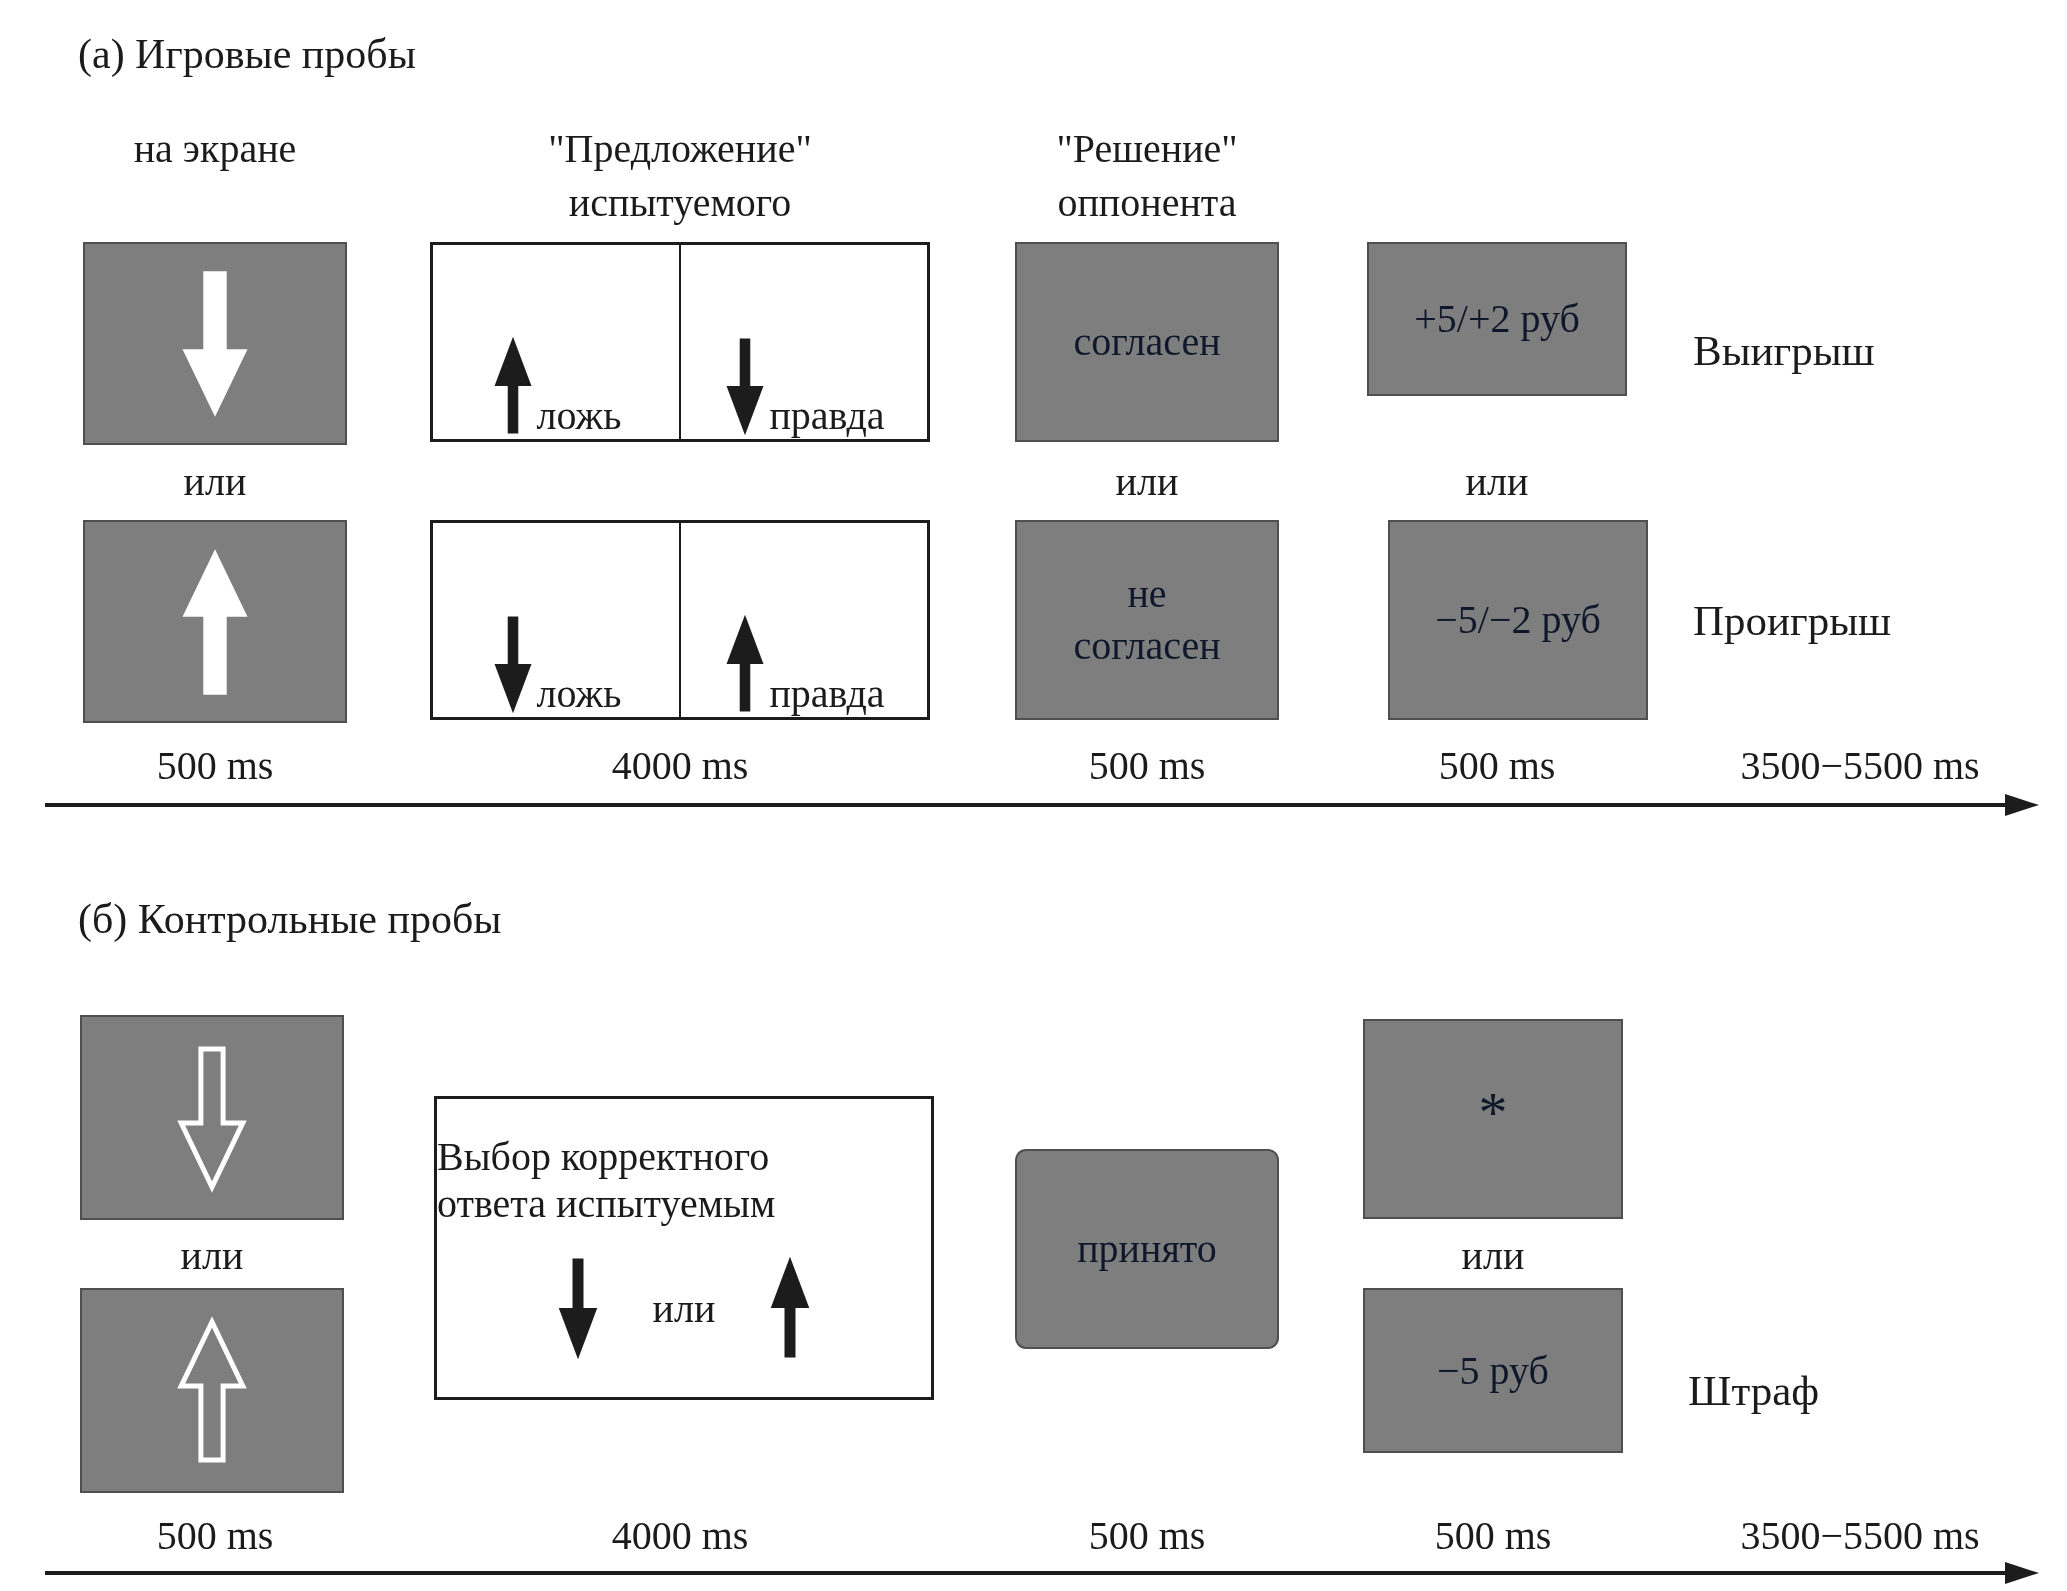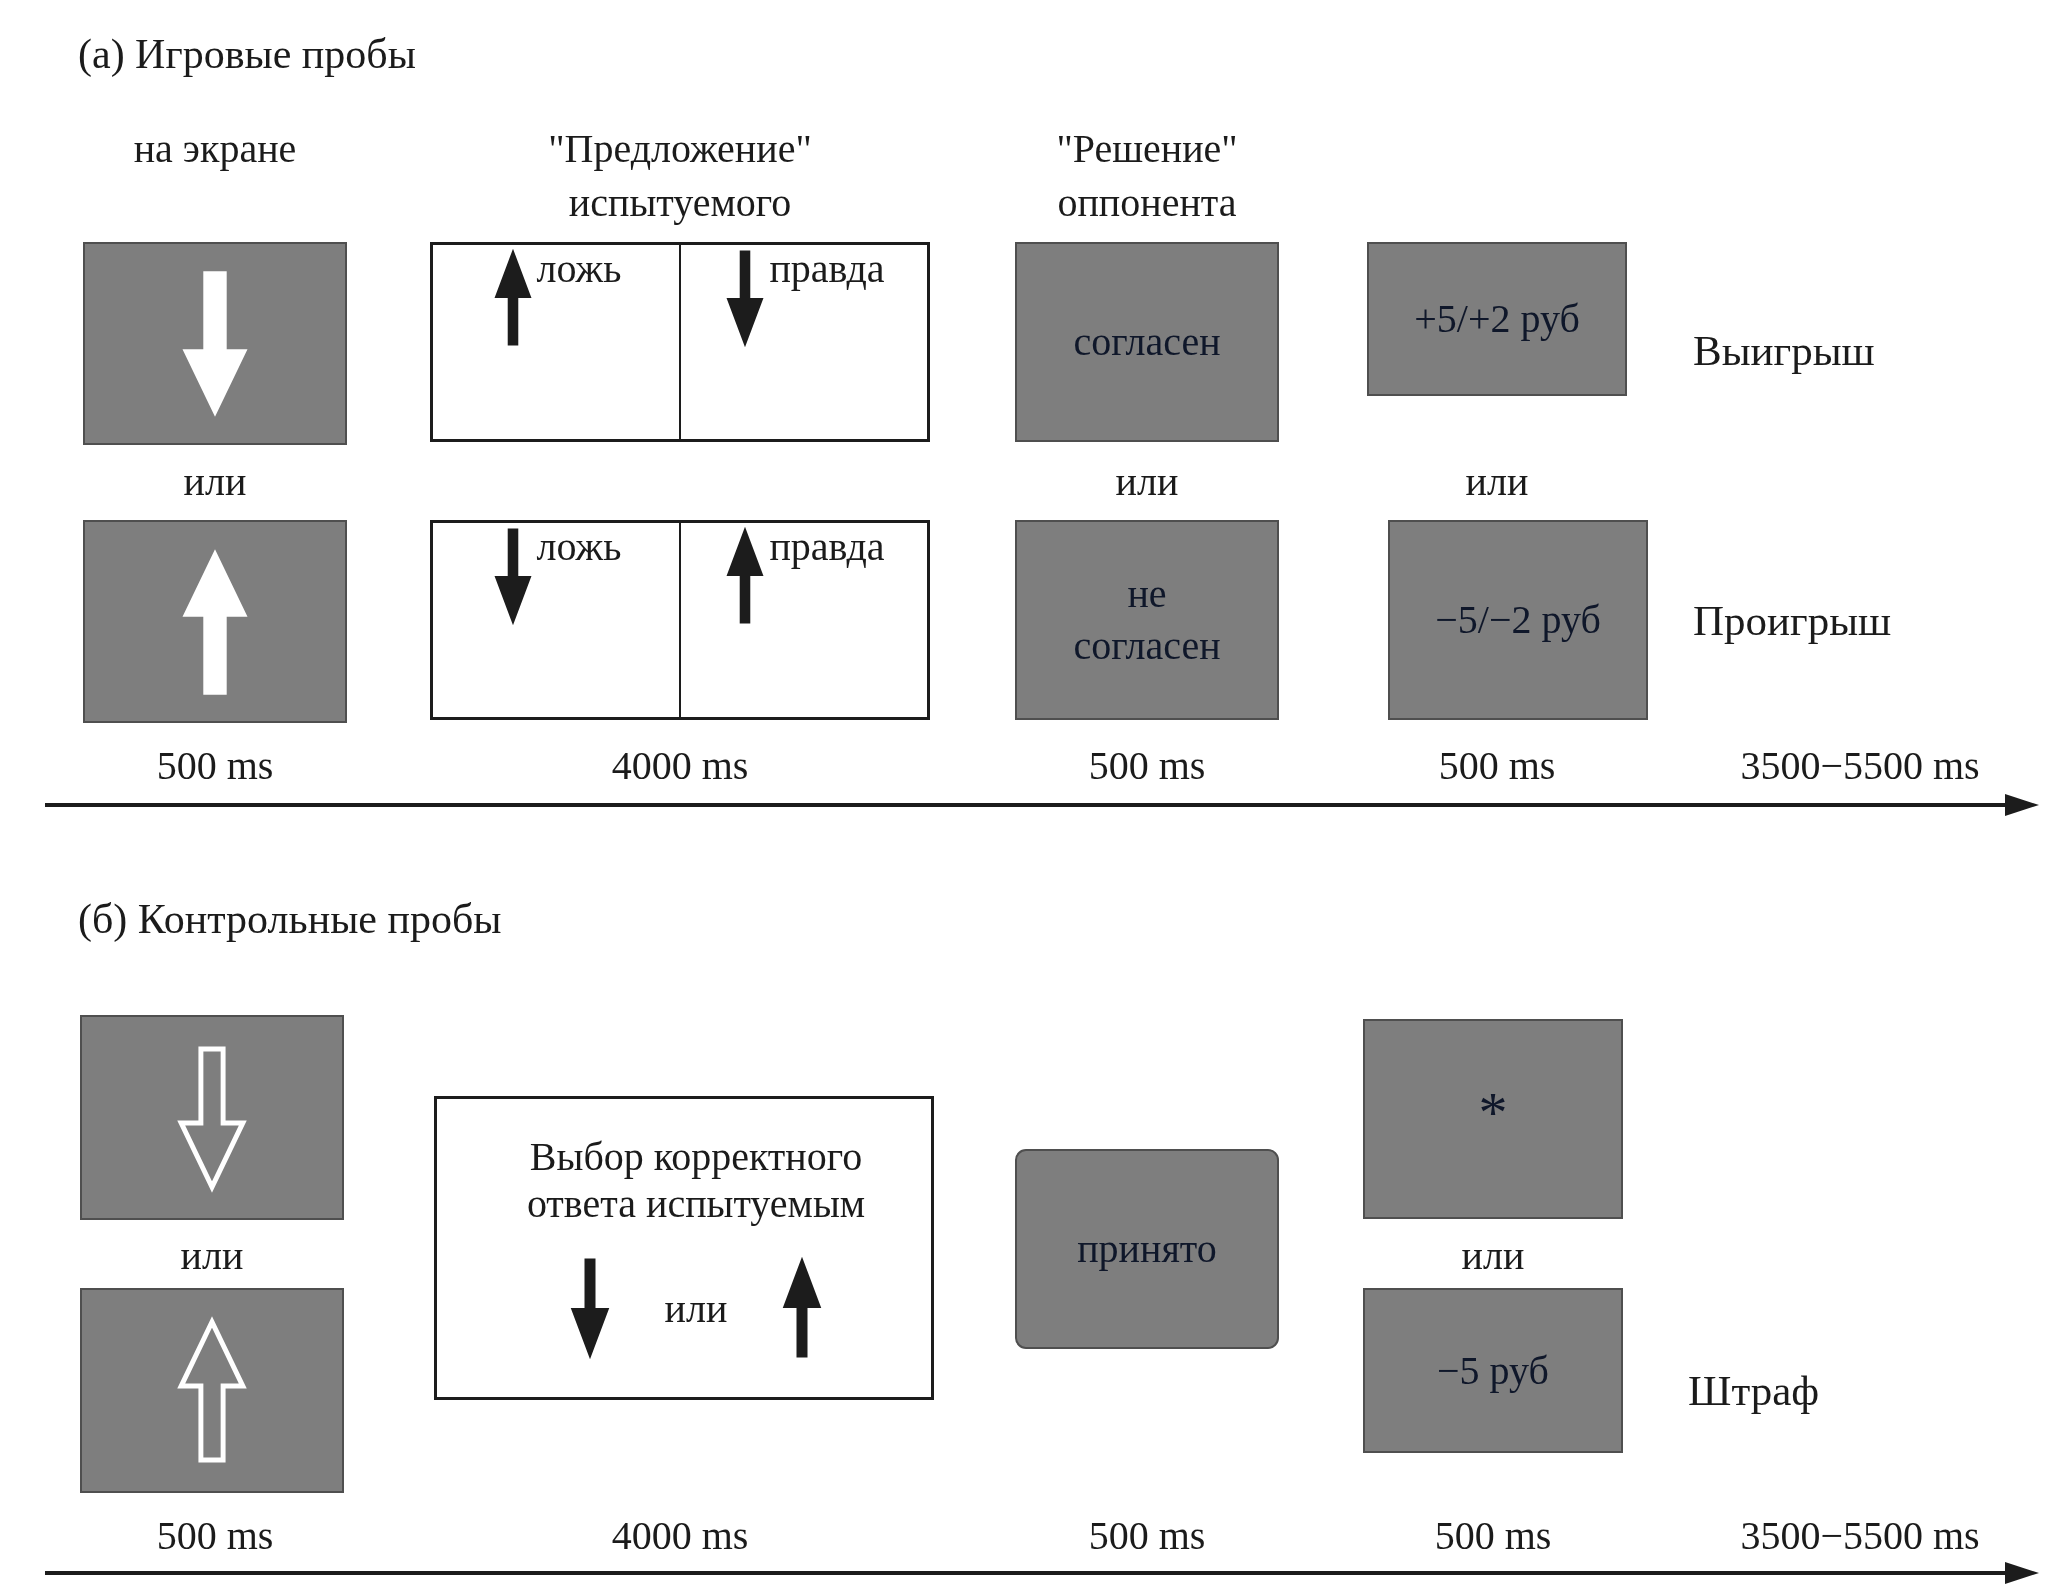--- a/index.html
+++ b/index.html
@@ -24,25 +24,25 @@
   .timing{ font-size:40px; text-align:center; }
   .result{ font-size:43px; display:flex; align-items:center; }
   .graybox{
     background:#7e7e7e;
     border:2px solid #4f4f4f;
     display:flex; flex-direction:column;
     align-items:center; justify-content:center;
   }
   .whitebox{ background:#ffffff; border:3px solid #1c1c1c; }
   .offerbox{ display:flex; flex-direction:row; align-items:stretch; }
-  .half{ flex:1; display:flex; align-items:flex-start; justify-content:center; gap:2px; }
+  .half{ flex:1; display:flex; align-items:flex-end; justify-content:center; gap:2px; }
   .divider{ border-right:2px solid #1c1c1c; }
   .wtxt{ color:#0f172a; font-size:40px; text-align:center; line-height:1.3; }
   .star{ font-size:58px; line-height:1; margin-top:-12px; }
-  .choicebox{ text-align:center; padding-top:34px;padding-left:24px; }
+  .choicebox{ padding-top:34px; }
   .choice-arrows{ display:flex; align-items:center; justify-content:center; gap:52px; margin-top:26px; }
 </style>
 </head>
 <body>
 
 <div id="canvas">
 
   <svg width="0" height="0" style="position:absolute">
     <defs>
       <polygon id="arr-down" points="21,4 39,4 39,64 55,64 30,116 5,64 21,64"></polygon>

